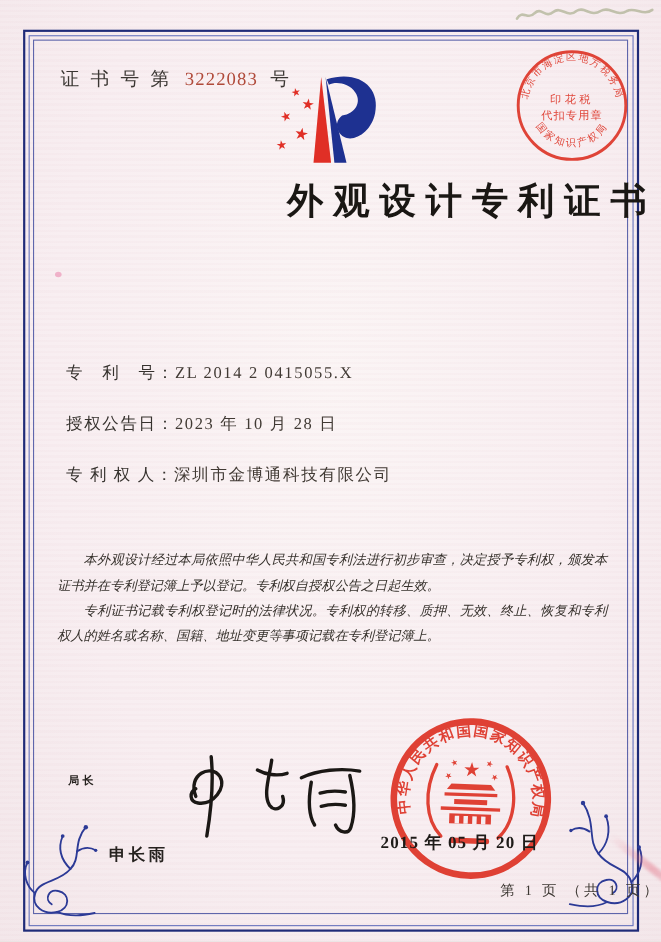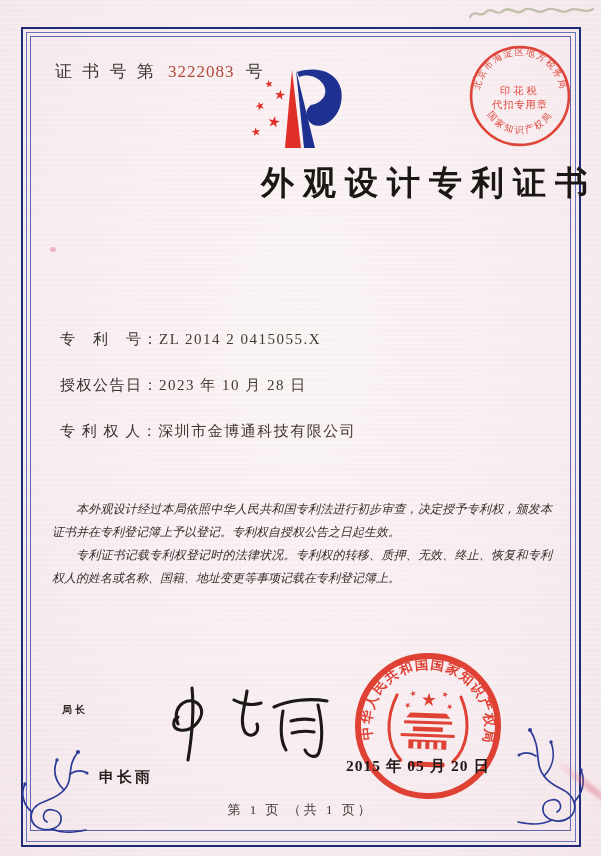--- a/index.html
+++ b/index.html
@@ -63,21 +63,21 @@
   .signature{position:absolute;left:148px;top:684px;width:190px;height:80px;}
   
   .office-seal{position:absolute;left:352px;top:650px;width:152px;height:152px;opacity:.95;transform:rotate(2deg);}
   .issue-date{
     position:absolute;left:346px;top:756px;
     font-size:15.5px;letter-spacing:1px;color:#1e1b18;font-weight:600;
     white-space:nowrap;
   }
   .footer{
     position:absolute;left:0;right:0;top:801px;
-    text-align:center;font-size:13px;letter-spacing:3px;color:#3d3833;
+    text-align:right;font-size:13px;letter-spacing:3px;color:#3d3833;
   }
   
   .hand-smudge{position:absolute;left:466px;top:2px;width:132px;height:24px;opacity:.55;filter:blur(.6px);}
   .streak{
     position:absolute;left:545px;top:786px;width:95px;height:7px;
     background:linear-gradient(90deg, rgba(226,110,130,0), rgba(226,110,130,.45), rgba(226,110,130,.1));
     transform:rotate(38deg);filter:blur(1.5px);
   }
   .pink-dot{position:absolute;left:50px;top:247px;width:6px;height:5px;border-radius:50%;background:rgba(233,130,170,.55);filter:blur(.5px);}
   svg text{font-family:"Liberation Serif","DejaVu Serif",serif;}

